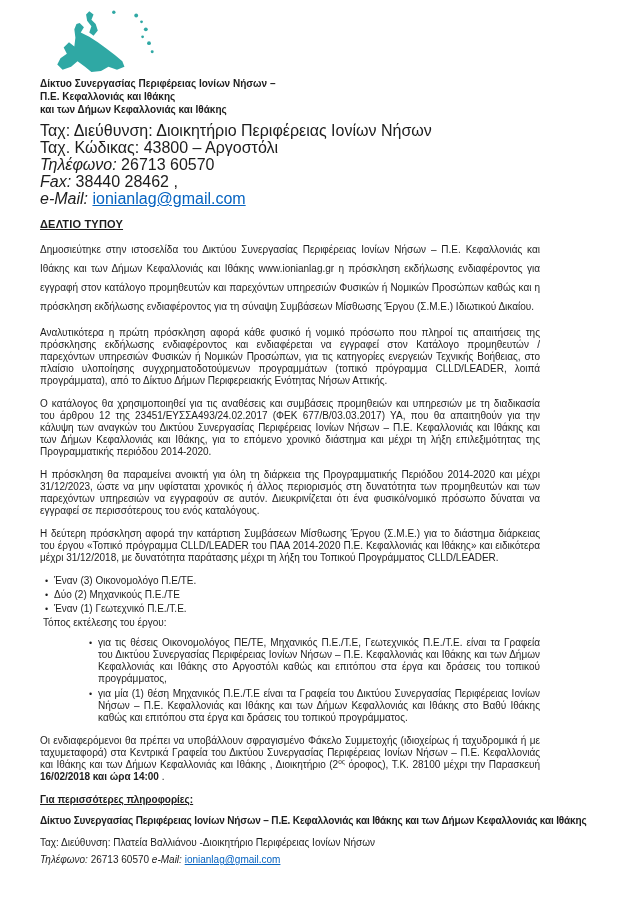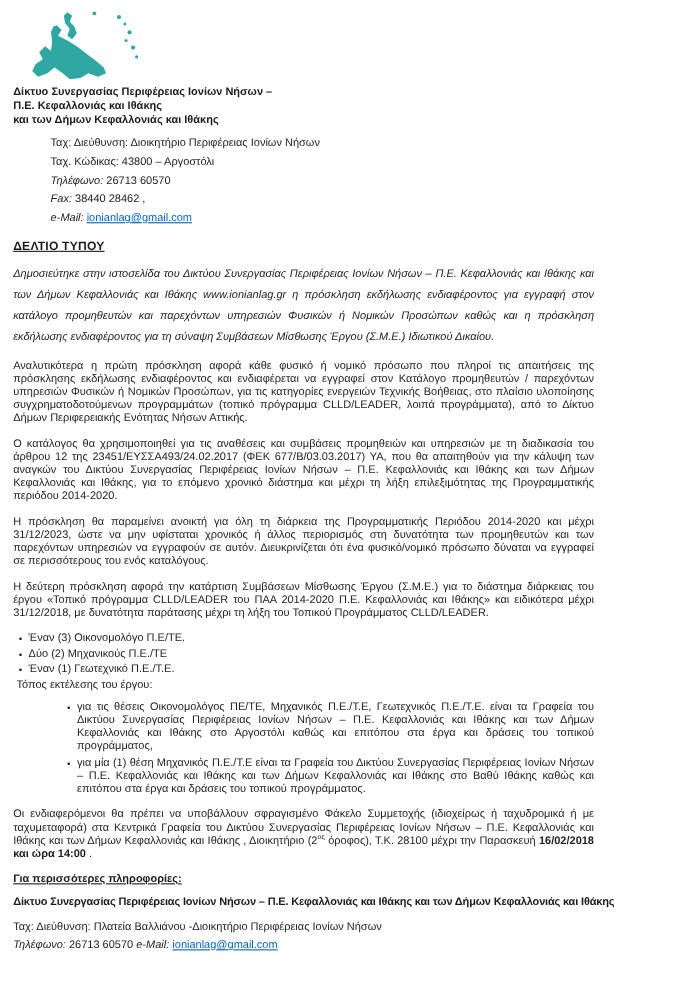--- a/index.html
+++ b/index.html
@@ -4,46 +4,46 @@
 <style>
   * { box-sizing: border-box; }
   html, body { margin: 0; padding: 0; }
   body {
     width: 624px; height: 901px;
     background: #ffffff;
     font-family: "Liberation Sans", sans-serif;
     color: #1c1c1c;
     overflow: hidden;
   }
-  .page { padding: 8px 28px 0 12px; width: 568px; height: 901px; }
+  .page { padding: 8px 28px 0 40px; width: 568px; height: 901px; }
 
   
   .logo-wrap { margin-left: 2px; height: 64px; }
   .logo-wrap svg { display: block; }
 
   
   .org-block { margin-top: 5px; font-size: 10px; font-weight: bold; line-height: 13px; }
 
   
-  .contact { margin-top: 9px; font-size: 10px; line-height: 12px; margin-left: 34px; }
+  .contact { margin-top: 9px; font-size: 16px; line-height: 12px; }
   .contact .row { margin-bottom: 5px; }
   .contact .indent2 { padding-left: 44px; }
   .it { font-style: italic; }
   a.link, .link { color: #0563C1; text-decoration: underline; cursor: pointer; }
 
   
   .doc-title {
     margin-top: 13px; margin-bottom: 10px;
     font-size: 11px; font-weight: bold;
     text-decoration: underline; letter-spacing: 0.2px;
   }
 
   
   .para { font-size: 10px; line-height: 12px; text-align: justify; margin: 0 0 11px 0; }
-  .para.wide { line-height: 19px; margin-bottom: 11px; font-style: italic; }
+  .para.wide { line-height: 19px; margin-bottom: 11px; }
   .para.tight { margin-bottom: 6px; }
   sup.ord { font-size: 6.5px; vertical-align: super; line-height: 0; }
 
   
   .blist { margin: 0 0 2px 0; }
   .b-row { display: flex; font-size: 10px; line-height: 12px; margin-bottom: 2px; }
   .b-row .bullet { width: 14px; flex: 0 0 14px; padding-left: 5px; font-size: 9px; }
   .b-row .b-text { flex: 1; text-align: justify; }
   .blist.nested { padding-left: 44px; margin-top: 8px; margin-bottom: 11px; }
   .blist.nested .b-row { margin-bottom: 3px; }

